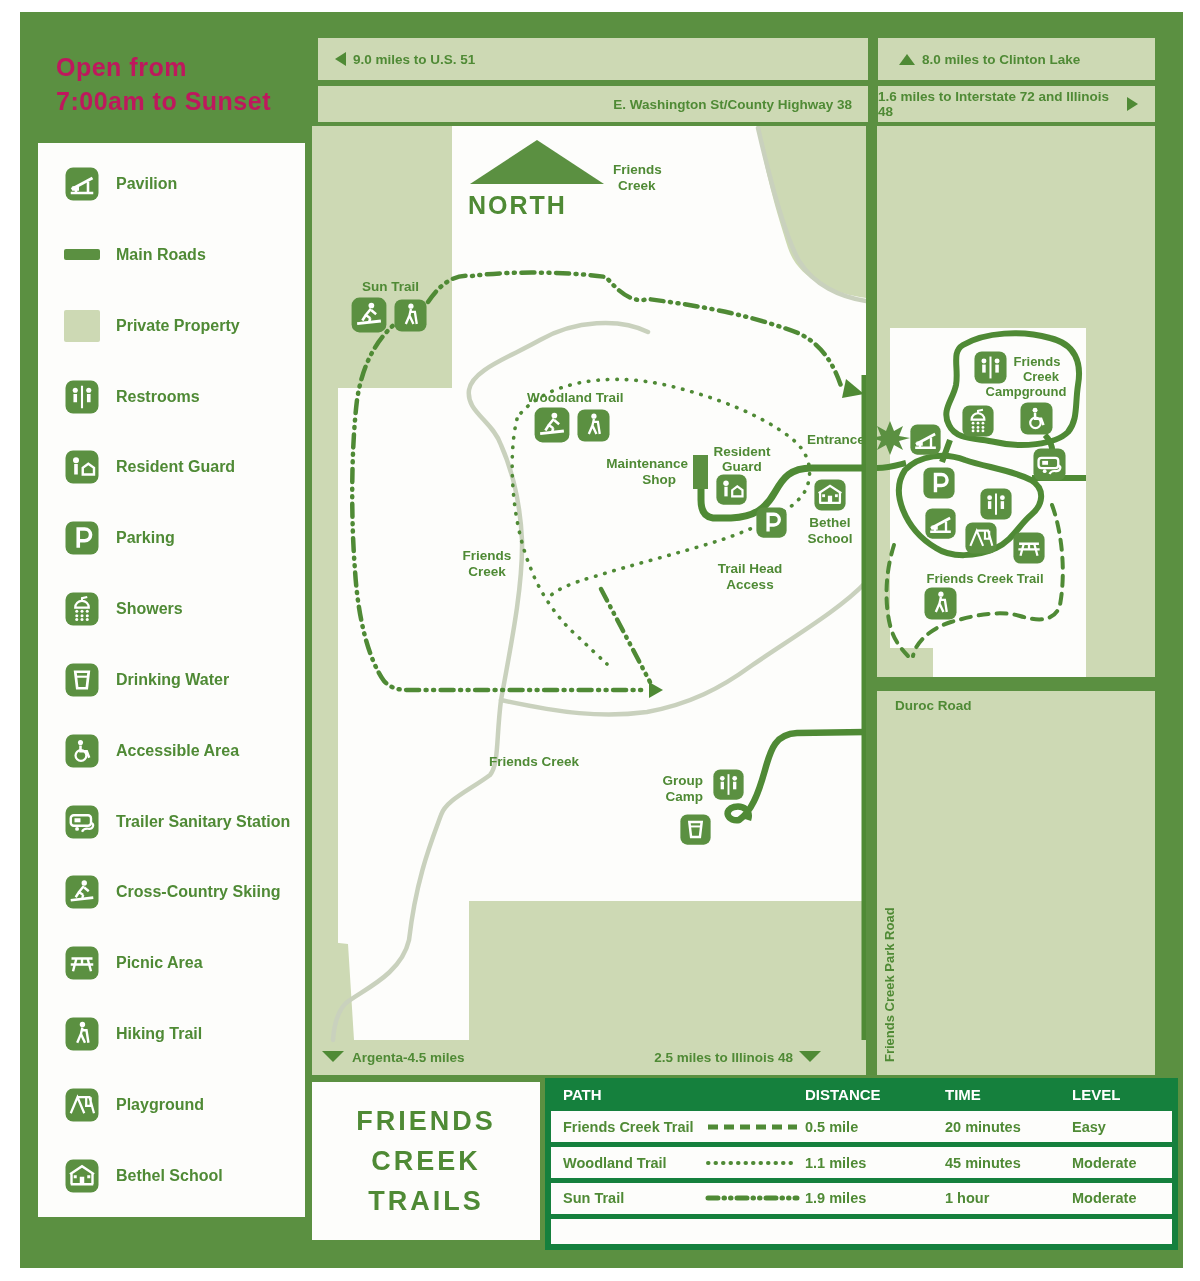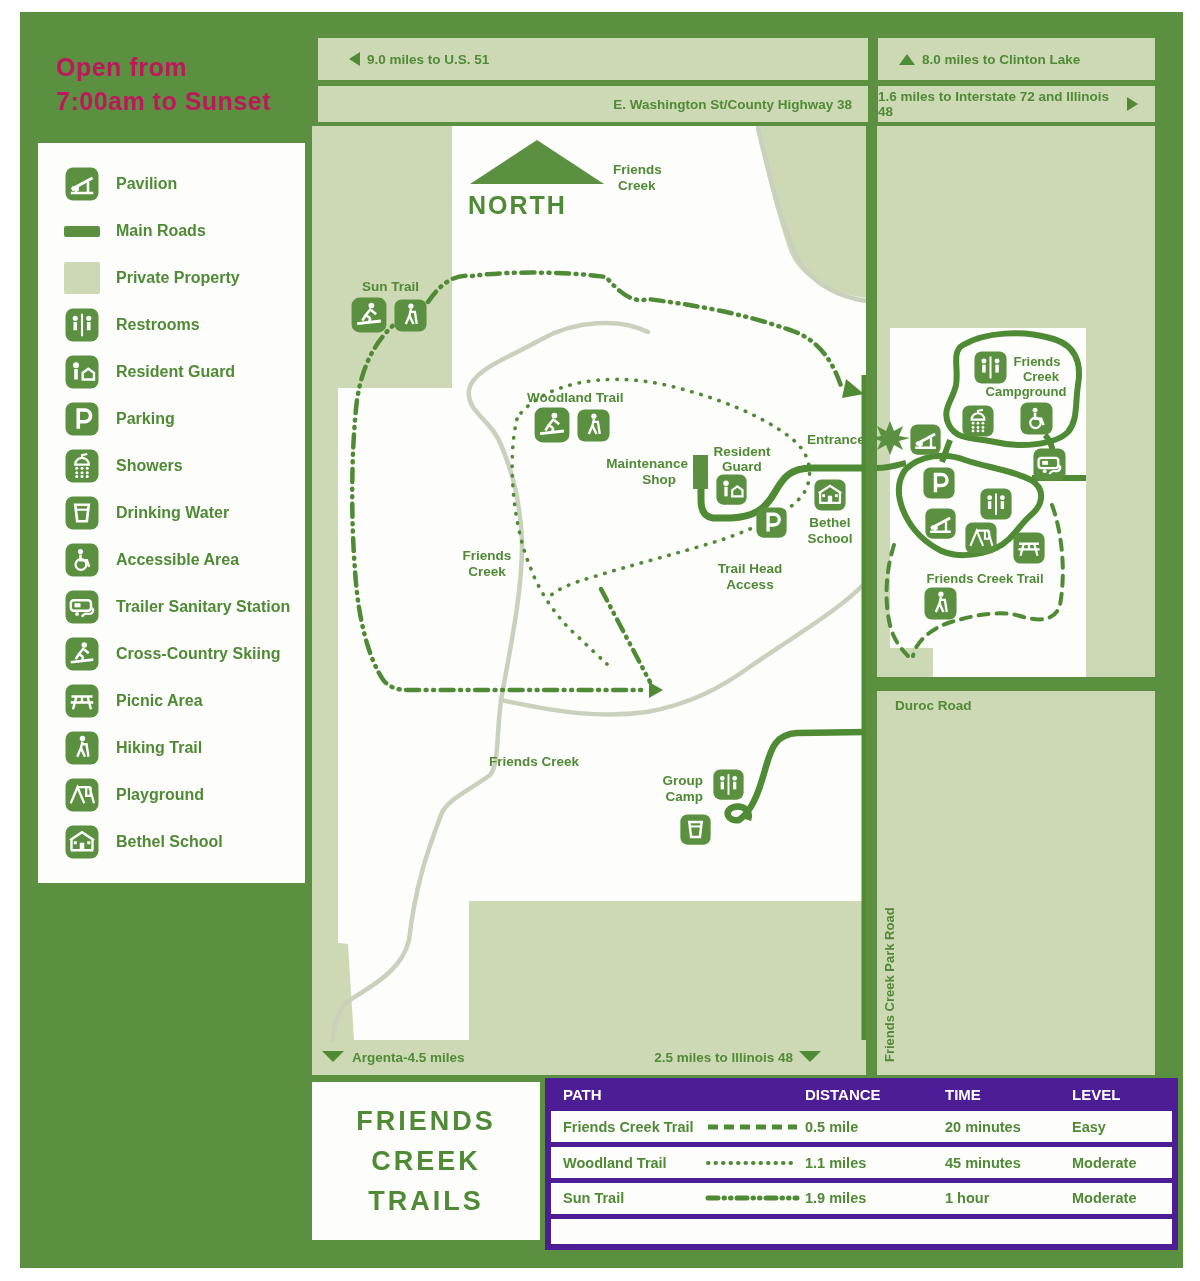--- a/index.html
+++ b/index.html
@@ -3,52 +3,52 @@
 <meta charset="utf-8">
 <style>
   html,body{margin:0;padding:0;background:#fff;}
   .page{position:relative;width:1200px;height:1281px;background:#fff;overflow:hidden;
         font-family:"Liberation Sans",sans-serif;font-weight:bold;}
   .frame{position:absolute;left:20px;top:12px;width:1163px;height:1256px;background:#5b9041;}
   .abs{position:absolute;}
   
   .banner{left:56px;top:50px;color:#be185d;font-size:25px;line-height:34px;letter-spacing:.5px;}
   
-  .legend{left:38px;top:143px;width:267px;height:740px;background:#fdfdfb;
+  .legend{left:38px;top:143px;width:267px;height:1074px;background:#fdfdfb;
           display:flex;flex-direction:column;justify-content:space-between;
           padding:22px 0 22px 0;box-sizing:border-box;}
   .lg-item{display:flex;align-items:center;gap:16px;padding-left:26px;height:38px;}
   .lg-ic{width:36px;height:36px;flex:0 0 36px;}
   .lg-bar{width:36px;height:11px;background:#5b9041;border-radius:2px;flex:0 0 36px;}
   .lg-sq{width:36px;height:32px;background:#cdd9b4;border-radius:2px;flex:0 0 36px;}
   .lg-item span.lbl{color:#4f8a35;font-size:16px;}
   
   .bar{background:#cdd9b4;color:#4f8a35;font-size:13.5px;display:flex;align-items:center;box-sizing:border-box;}
-  .bar-a{left:318px;top:38px;width:550px;height:42px;padding-left:24px;}
+  .bar-a{left:318px;top:38px;width:550px;height:42px;padding-left:10px;}
   .bar-b{left:318px;top:86px;width:550px;height:36px;justify-content:flex-end;padding-right:16px;}
   .bar-c{left:878px;top:38px;width:277px;height:42px;padding-left:14px;}
   .bar-d{left:878px;top:86px;width:277px;height:36px;justify-content:flex-end;padding-right:10px;}
   .tri{display:inline-block;width:0;height:0;margin:0 7px;}
   .tri-left{border-top:7px solid transparent;border-bottom:7px solid transparent;border-right:11px solid #4f8a35;}
   .tri-right{border-top:7px solid transparent;border-bottom:7px solid transparent;border-left:11px solid #4f8a35;}
   .tri-up{border-left:8px solid transparent;border-right:8px solid transparent;border-bottom:11px solid #4f8a35;}
   
   .map-svg{left:312px;top:126px;}
   .camp-svg{left:877px;top:126px;}
   .duroc-band{left:877px;top:677px;width:278px;height:14px;background:#5b9041;}
   .duroc-panel{left:877px;top:691px;width:278px;height:384px;background:#cdd9b4;}
   .duroc-label{left:895px;top:698px;color:#4f8a35;font-size:13.5px;}
   .fcpr-label{left:882px;top:1062px;color:#4f8a35;font-size:13px;transform:rotate(-90deg);
               transform-origin:0 0;white-space:nowrap;width:300px;}
   
   .title-box{left:312px;top:1082px;width:228px;height:158px;background:#fdfdfb;
              display:flex;flex-direction:column;justify-content:center;align-items:center;
              color:#4f8a35;font-size:27px;letter-spacing:3px;line-height:40px;}
   
-  .trail-table{left:545px;top:1078px;width:633px;height:172px;background:#4c1d95;
+  .trail-table{left:545px;top:1078px;width:633px;height:172px;background:#15803d;
                box-sizing:border-box;padding:4px 6px 6px 6px;display:flex;flex-direction:column;gap:5px;}
   .tt-grid{display:grid;grid-template-columns:142px 100px 140px 127px 1fr;align-items:center;}
   .tt-head{height:26px;color:#fff;font-size:15px;padding-left:12px;}
   .tt-head .h-path{grid-column:1/3;}
   .tt-row{height:33px;background:#fdfdfb;color:#4f8a35;font-size:14.5px;padding-left:12px;}
   .tt-empty{height:27px;background:#fdfdfb;}
   .samp{width:95px;height:10px;}
   .samp line{stroke:#4f8a35;fill:none;}
   .p-dashed line{stroke-width:5;stroke-dasharray:10 6;}
   .p-dotted line{stroke-width:4;stroke-linecap:round;stroke-dasharray:0.5 7;}

